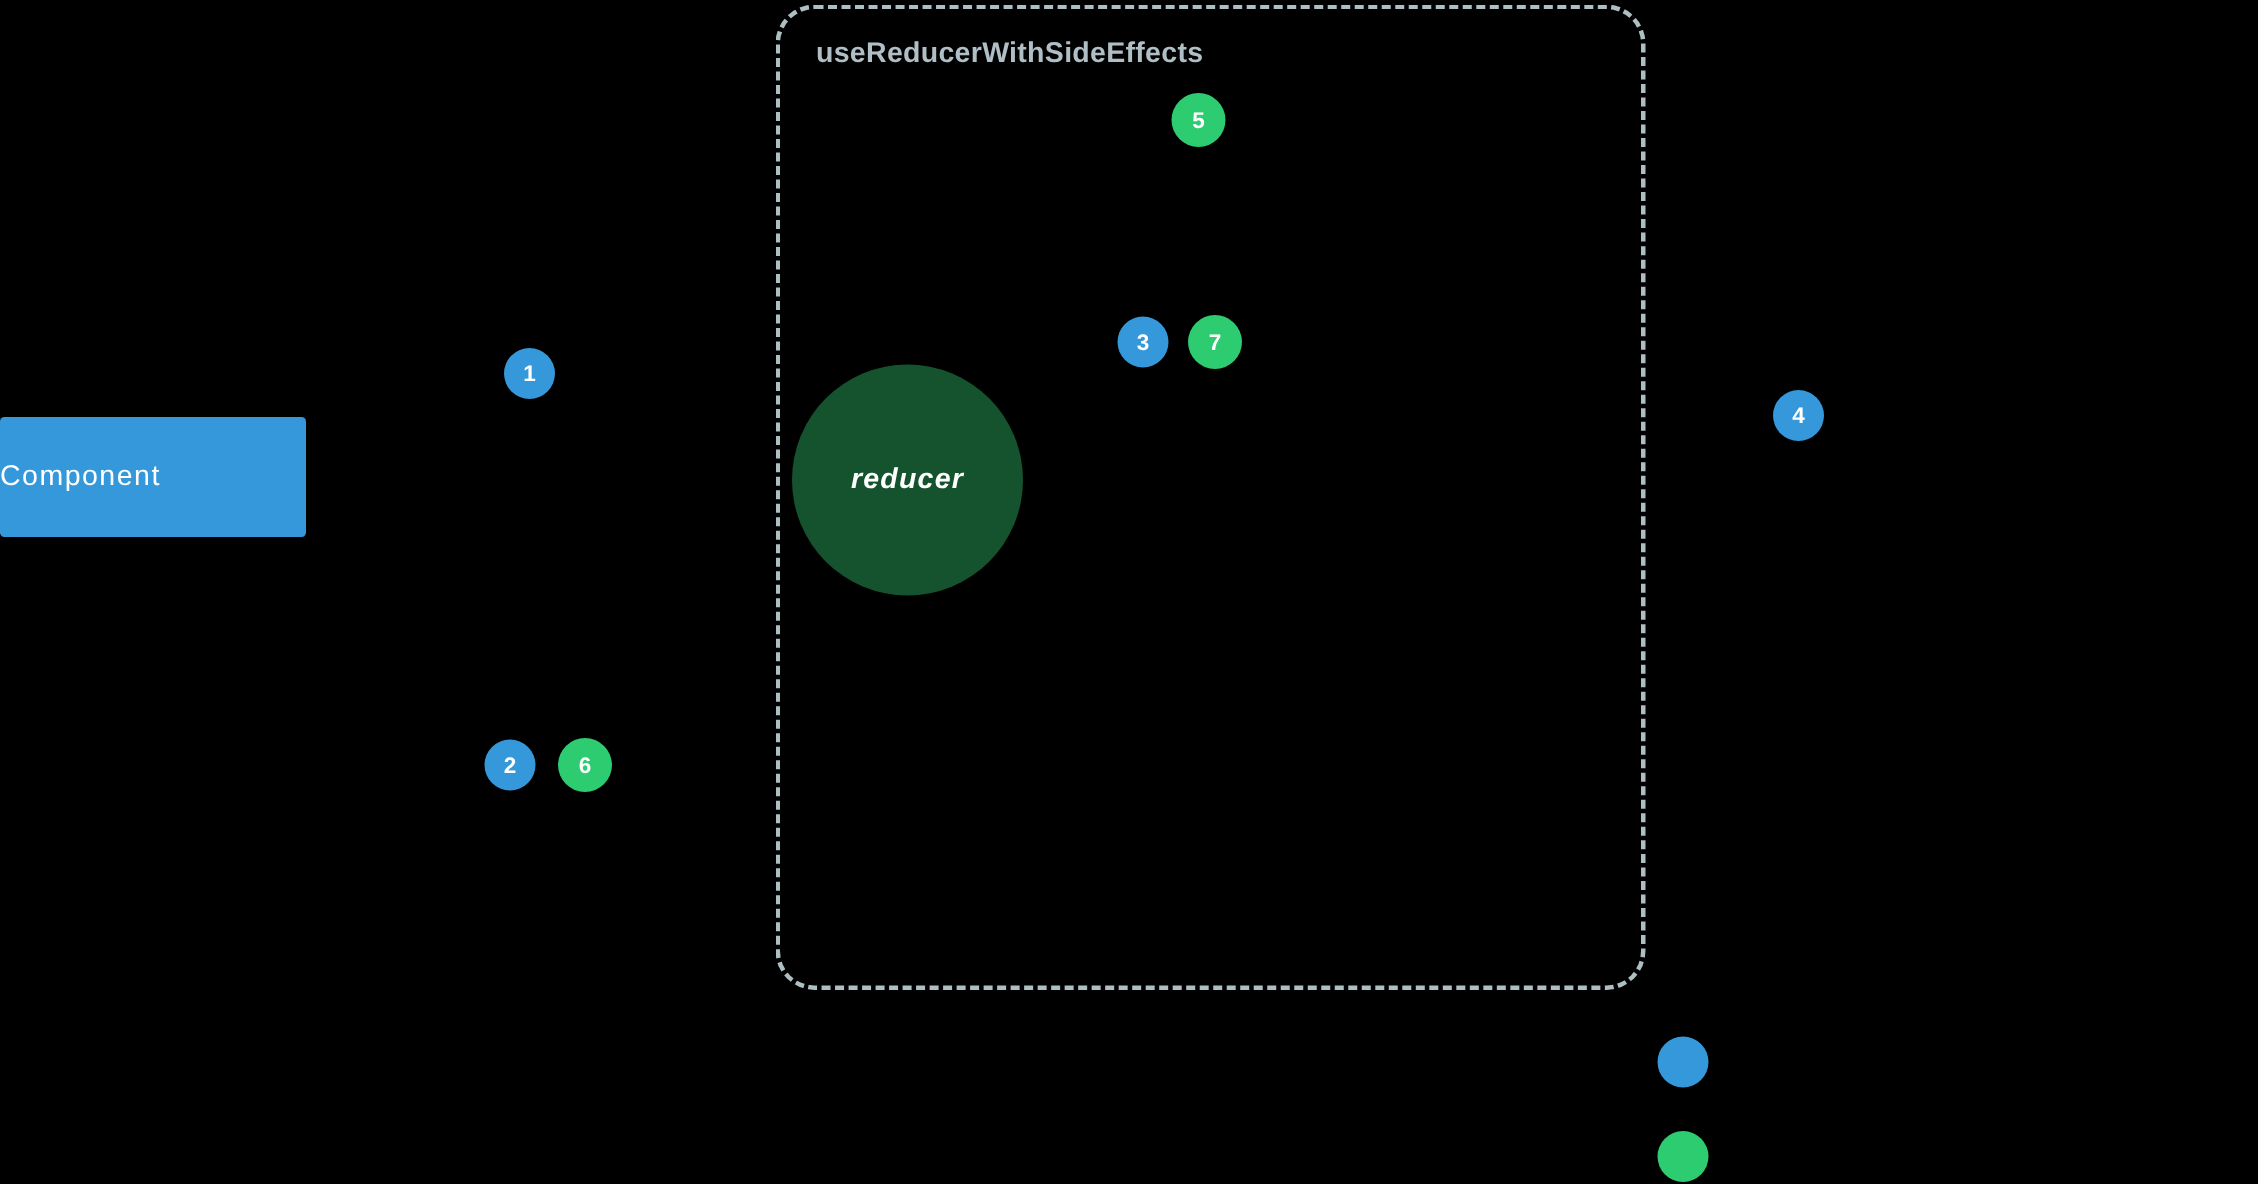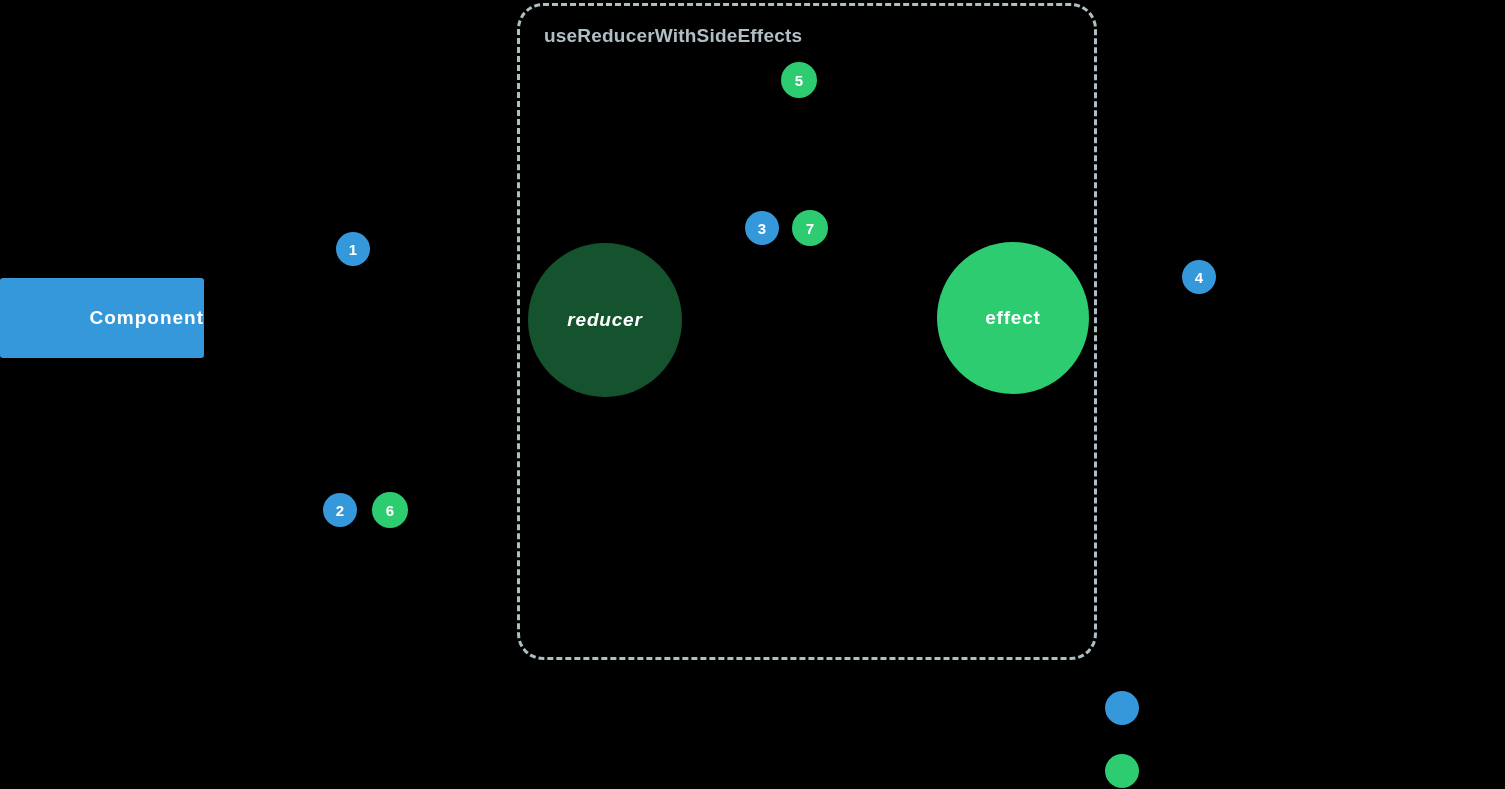--- a/index.html
+++ b/index.html
@@ -39,23 +39,23 @@
     letter-spacing: 0.2px;
     color: #b0bec5;
     white-space: nowrap;
   }
 
   
   .node-box {
     position: absolute;
     display: flex;
     align-items: center;
-    justify-content: flex-end;
+    justify-content: flex-start;
     color: #ffffff;
-    font-weight: bold;
+    font-weight: normal;
     font-size: 19px;
     letter-spacing: 1px;
     box-sizing: border-box;
   }
   .node-box.component {
     left: 0px;
     top: 278px;
     width: 204px;
     height: 80px;
     background: #3498db;
@@ -134,23 +134,20 @@
 
   <div class="node-box component">
     <span>Component</span>
   </div>
 
 
   <div class="node-circle reducer">
     <span>reducer</span>
   </div>
 
-  <div class="node-circle effect">
-    <span>effect</span>
-  </div>
 
   <div id="badge-layer">
       <div class="badge blue" style="left: 336px; top: 232px; width: 34px; height: 34px;">
         <span>1</span>
       </div>
       <div class="badge blue" style="left: 323px; top: 493px; width: 34px; height: 34px;">
         <span>2</span>
       </div>
       <div class="badge blue" style="left: 745px; top: 211px; width: 34px; height: 34px;">
         <span>3</span>

